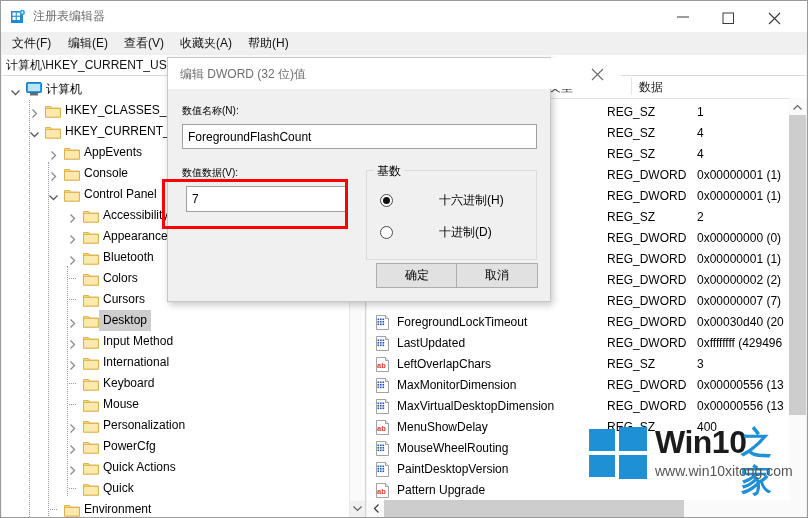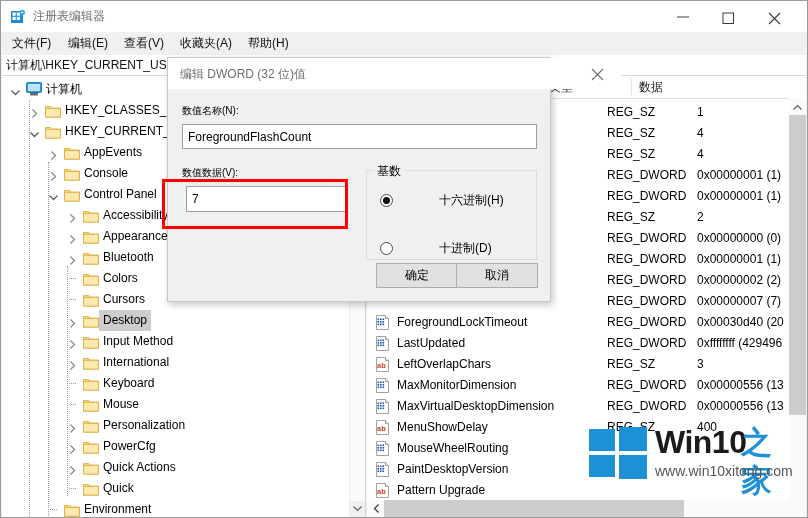--- a/index.html
+++ b/index.html
@@ -603,21 +603,21 @@
     <div class="dlg-label" style="left:14px;top:108px;">数值数据(V):</div>
     <input class="dlg-input" style="left: 18px; top: 128px; width: 161px; height: 26px;" value="7">
 
     <div class="group" style="left:198px;top:112px;width:171px;height:90px;"></div>
     <div class="group-title" style="left:206px;top:105px;">基数</div>
 
     <div class="radio" style="left:212px;top:134px;width:140px;height:16px;">
       <span class="dot on"></span>
       <span class="rl">十六进制(H)</span>
     </div>
-    <div class="radio" style="left:212px;top:182px;width:140px;height:16px;">
+    <div class="radio" style="left:212px;top:166px;width:140px;height:16px;">
       <span class="dot"></span>
       <span class="rl">十进制(D)</span>
     </div>
 
     <div class="dlg-btn" style="left:198px;top:205px;width:82px;margin-left:10px;">确定</div>
     <div class="dlg-btn" style="left:288px;top:205px;width:82px;">取消</div>
   </div>
 
   <div class="redbox" style="left:161px;top:178px;width:186px;height:50px;"></div>
 

